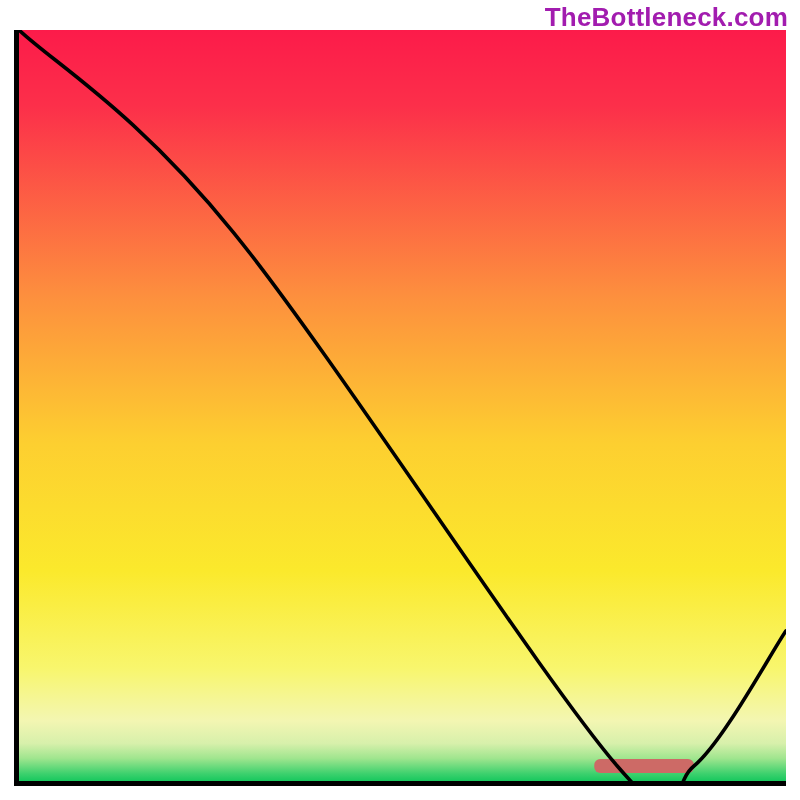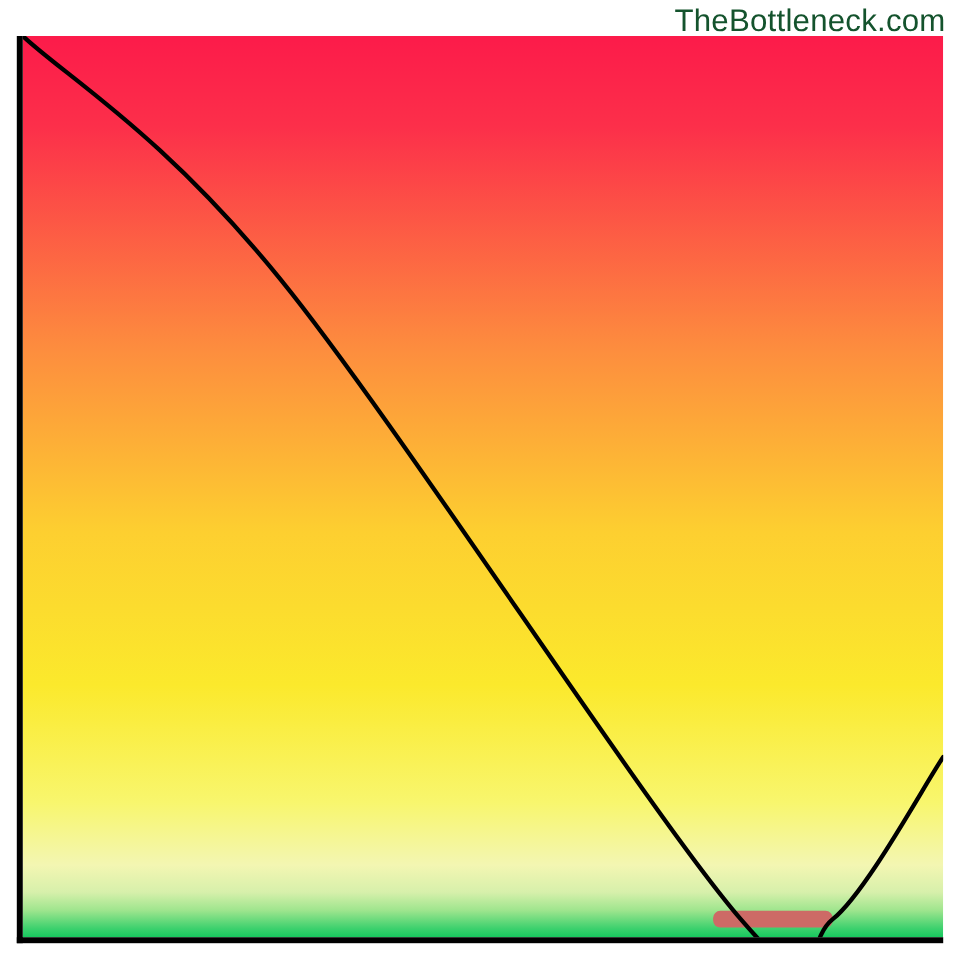--- a/index.html
+++ b/index.html
@@ -14,22 +14,22 @@
   .wrap {
     position: relative;
     width: 800px;
     height: 800px;
   }
   .watermark {
     position: absolute;
     top: 2px;
     right: 12px;
     font-size: 26px;
-    font-weight: 400;
-    color: #14532d;
+    font-weight: 700;
+    color: #a21caf;
     letter-spacing: 0.2px;
     text-align: center;
   }
   .plot-outer {
     position: absolute;
     left: 14px;
     top: 30px;
     width: 772px;
     height: 756px;
     box-sizing: border-box;

